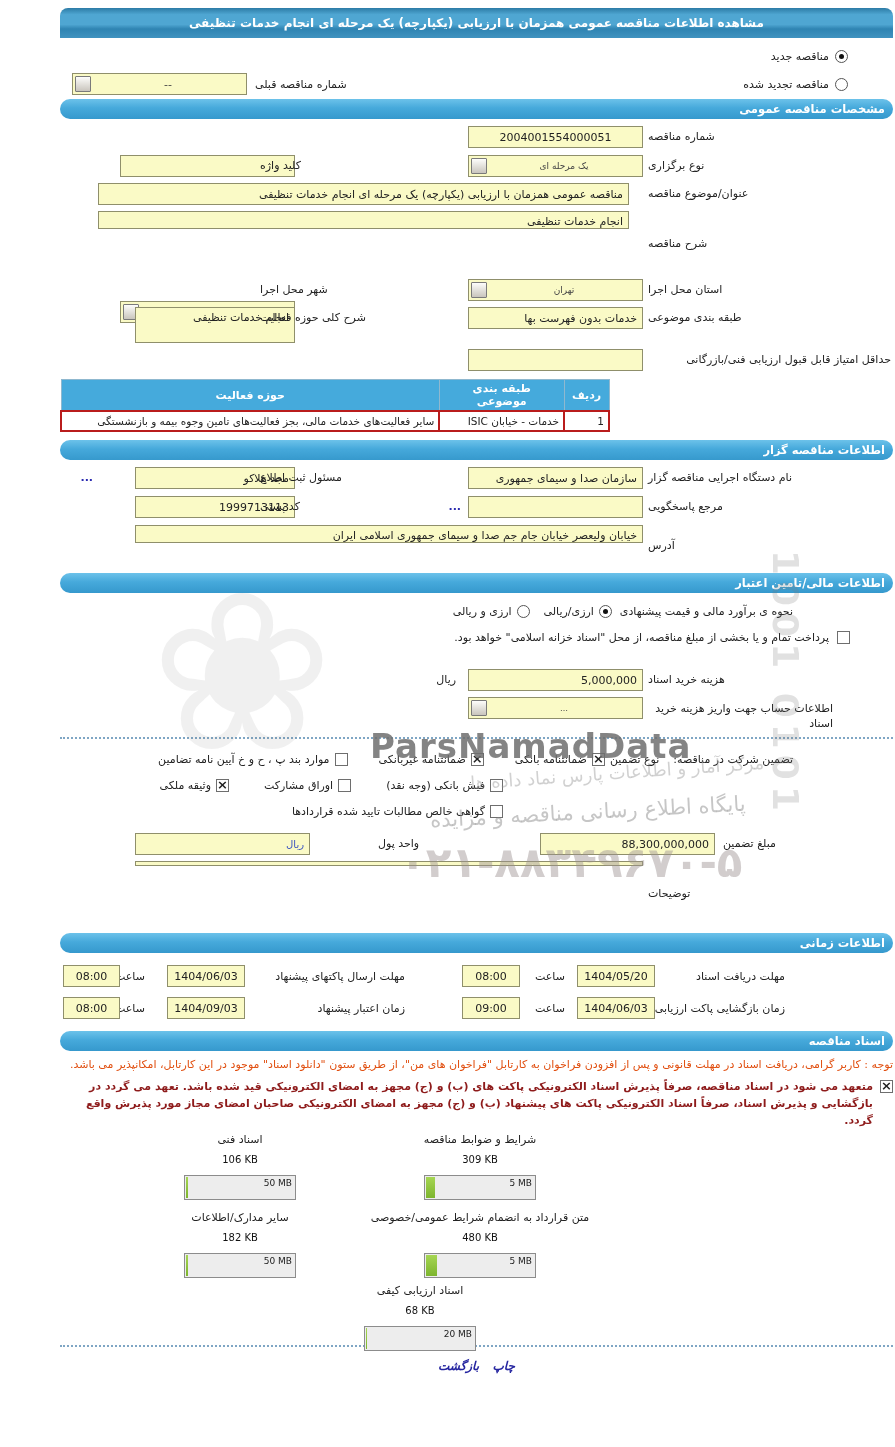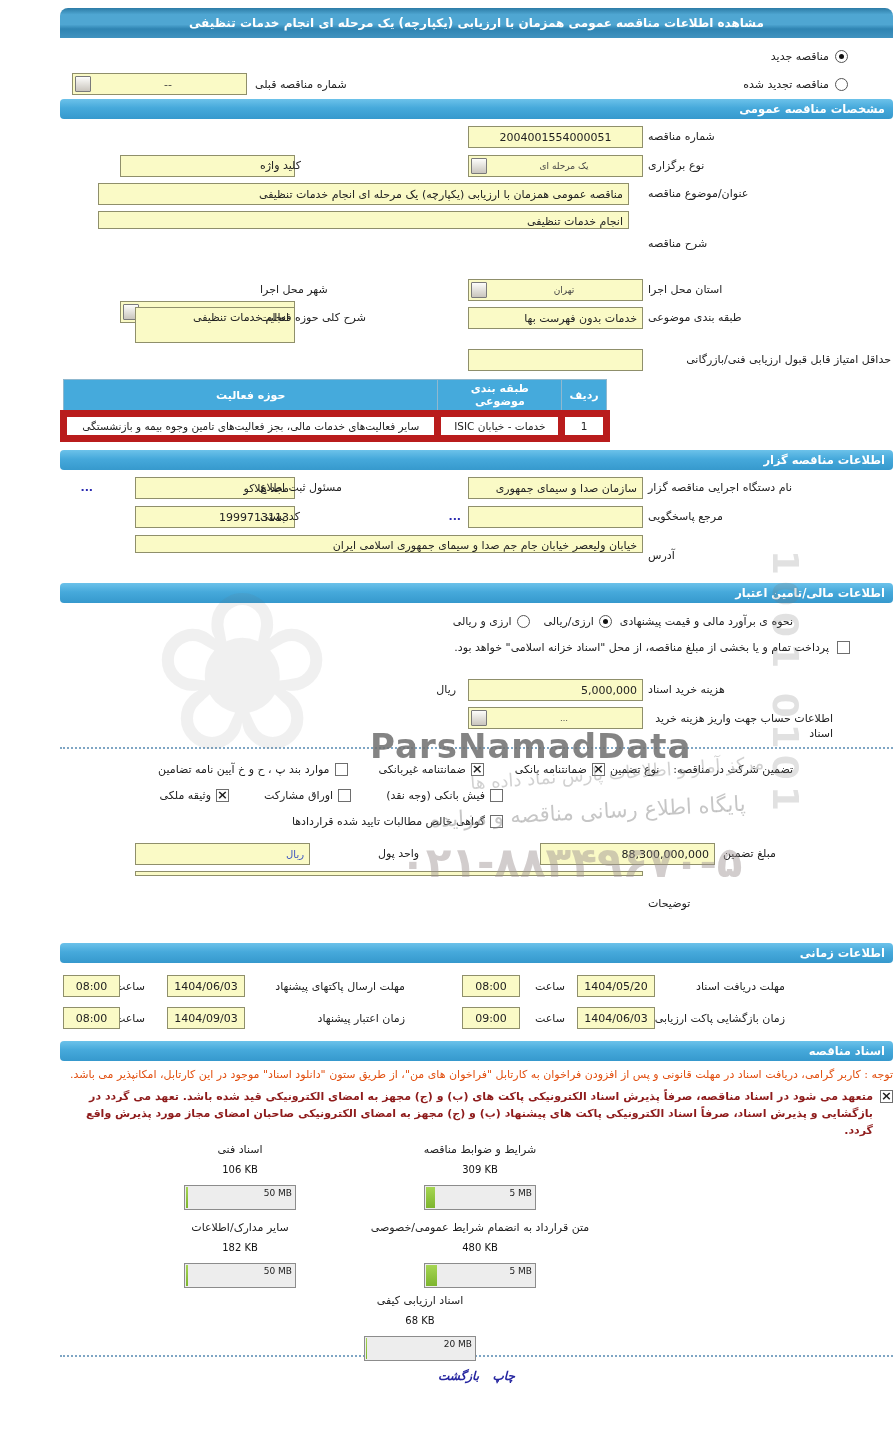--- a/index.html
+++ b/index.html
@@ -12,21 +12,21 @@
   .content { position:absolute; left:60px; top:8px; width:833px; }
 
   
   .title-bar {
     height:30px; line-height:30px; text-align:center; color:#fff; font-weight:bold;
     font-size:12px; border-radius:8px 8px 0 0;
     background:linear-gradient(180deg,#2c7ba6 0%,#4fa6d2 22%,#4fa6d2 55%,#2f84b2 70%,#4193c0 100%);
   }
   .sec-bar {
     height:20px; line-height:20px; padding-right:8px; color:#fff; font-weight:bold;
-    font-size:11.5px; border-radius:4px;
+    font-size:11.5px; border-radius:10px;
     background:linear-gradient(180deg,#6cc2ea 0%,#46a9db 45%,#3699cd 100%);
   }
 
   
   .frow { position:relative; height:22px; }
   .p-lbl  { position:absolute; left:588px; top:4px; white-space:nowrap; }
   .p-lbl2 { position:absolute; left:200px; top:4px; white-space:nowrap; }
   .p-lblr { position:absolute; right:2px;  top:4px; white-space:nowrap; }
   .p-fld  { position:absolute; right:250px; top:0; width:175px; }
   .p-fld2 { position:absolute; right:598px; top:0; width:160px; }
@@ -60,21 +60,21 @@
   .cb[data-checked="true"]::before { content:"×"; position:absolute; left:0; right:0; top:-2px;
         font-size:13px; line-height:13px; text-align:center; color:#222; font-weight:bold; }
 
   .radio-line { display:flex; align-items:center; padding-right:45px; }
   .radio-line .rlbl { margin-right:6px; }
 
   
   table.act { border-collapse:collapse; width:550px; margin-right:283px; }
   table.act th { background:#45aadc; color:#fff; font-weight:bold; font-size:11px;
      border:1px solid #8fb8cf; padding:2px; height:30px; }
-  table.act td { background:#fff; border:7px solid #b91c1c; text-align:center; padding:3px 4px; font-size:10.5px; }
+  table.act td { background:#fff; border:2px solid #b91c1c; text-align:right; padding:3px 4px; font-size:10.5px; }
   .thw { display:inline-block; max-width:84px; }
 
   
   .g-row { display:flex; align-items:center; padding-right:100px; height:16px; }
   .g-row.ind { padding-right:385px; }
   .g-item { display:flex; align-items:center; margin-left:26px; }
   .g-item span { margin-right:5px; }
 
   
   .srow { position:relative; height:26px; }

